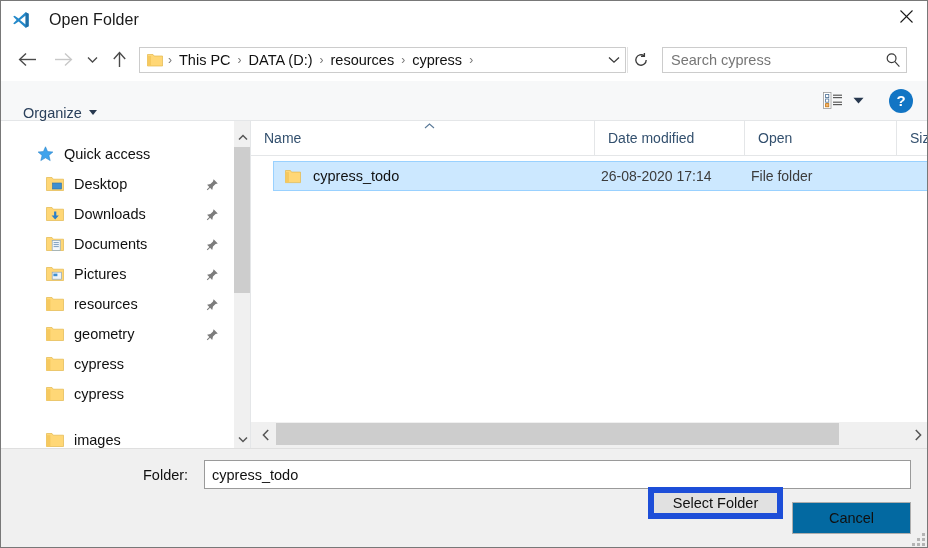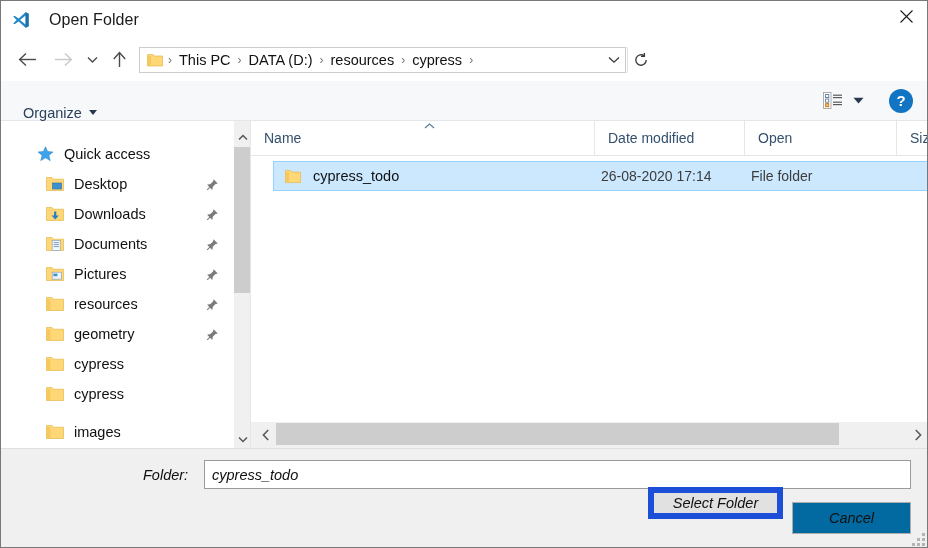--- a/index.html
+++ b/index.html
@@ -367,21 +367,20 @@
   }
 
   
   .footer {
     position: absolute;
     left: 0; top: 447px;
     width: 928px; height: 101px;
     background: #f0f0f0;
     border-top: 1px solid #dfdfdf;
     box-sizing: border-box;
-    font-style: italic;
   }
   .folder-label {
     position: absolute;
     left: 142px; top: 18px;
     font-size: 14.5px;
     color: #101010;
   }
   .folder-input {
     position: absolute;
     left: 203px; top: 11px;
@@ -504,20 +503,29 @@
       </span>
     </div>
 
     <span class="refresh-btn">
       <svg width="16" height="16" viewBox="0 0 16 16">
         <path d="M13.2 8 A5.2 5.2 0 1 1 11.2 3.9" fill="none" stroke="#3a3a3a" stroke-width="1.35"></path>
         <polyline points="11.4,0.9 11.4,4.3 8.0,4.3" fill="none" stroke="#3a3a3a" stroke-width="1.35"></polyline>
       </svg>
     </span>
 
+    <div class="searchbox">
+      <span class="ph">Search cypress</span>
+      <span class="mag">
+        <svg width="16" height="16" viewBox="0 0 16 16">
+          <circle cx="6.6" cy="6.3" r="4.4" fill="none" stroke="#3a3a3a" stroke-width="1.2"></circle>
+          <line x1="9.9" y1="9.7" x2="14.4" y2="14.6" stroke="#3a3a3a" stroke-width="1.2"></line>
+        </svg>
+      </span>
+    </div>
   </div>
 
   <div class="toolbar">
     <span class="tb-item organize">
       <span>Organize</span>
       <span class="tb-caret"></span>
     </span>
     <span class="tb-spacer"></span>
     <span class="view-btn">
       <svg width="20" height="17" viewBox="0 0 20 17">
@@ -667,21 +675,21 @@
       <div class="side-item lvl1" style="top:258px">
         <span class="side-icon">
           <svg width="18" height="16" viewBox="0 0 18 16">
             <path d="M0.5 1.5 L6 1.5 L7.2 3.2 L17.5 3.2 L17.5 14.5 L0.5 14.5 Z" fill="#ffd776" stroke="#e2b84d" stroke-width="0.7"></path>
             <path d="M0.5 3.2 L4.4 3.2 L4.4 14.5 L0.5 14.5 Z" fill="#f6c95f"></path>
           </svg>
         </span>
         <span class="side-label">cypress</span>
       </div>
 
-      <div class="side-item lvl1" style="top:296px">
+      <div class="side-item lvl1" style="top:304px">
         <span class="side-icon">
           <svg width="18" height="16" viewBox="0 0 18 16">
             <path d="M0.5 1.5 L6 1.5 L7.2 3.2 L17.5 3.2 L17.5 14.5 L0.5 14.5 Z" fill="#ffd776" stroke="#e2b84d" stroke-width="0.7"></path>
             <path d="M0.5 3.2 L4.4 3.2 L4.4 14.5 L0.5 14.5 Z" fill="#f6c95f"></path>
           </svg>
         </span>
         <span class="side-label">images</span>
       </div>
     </div>
 

